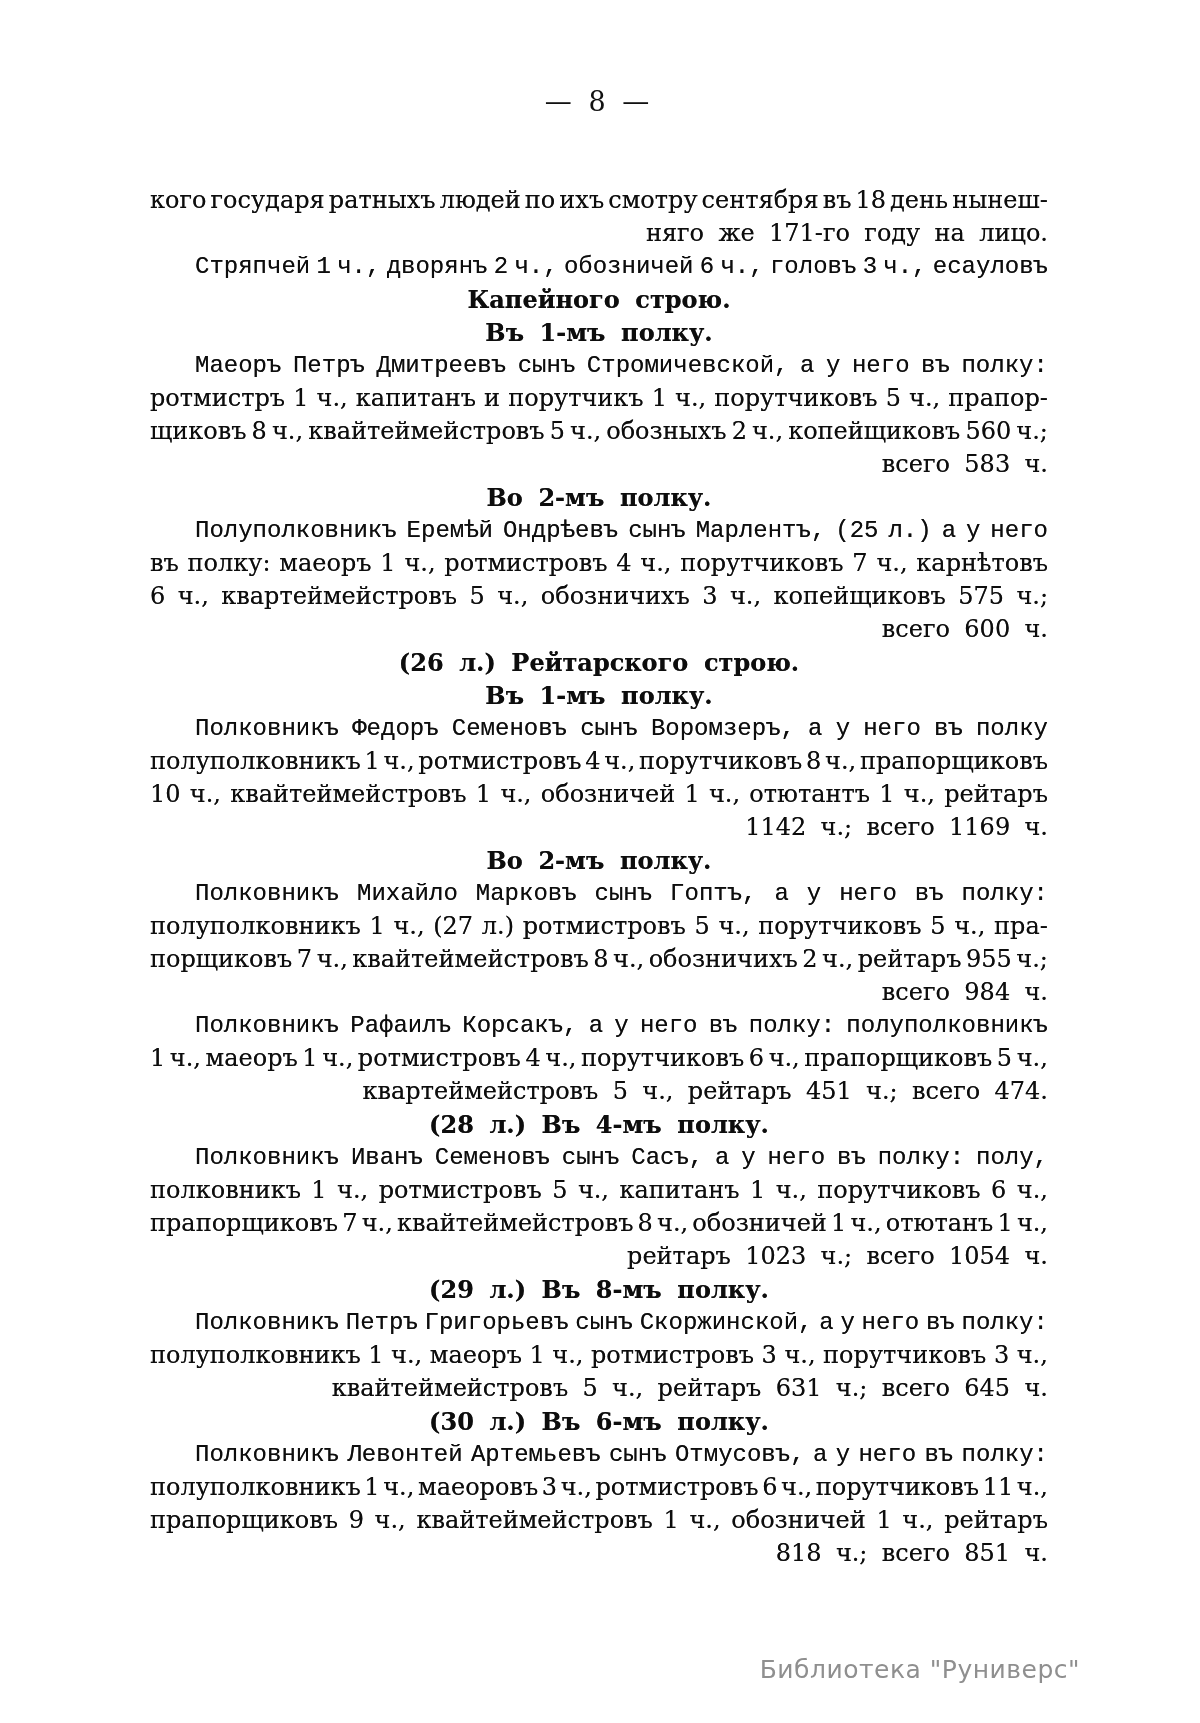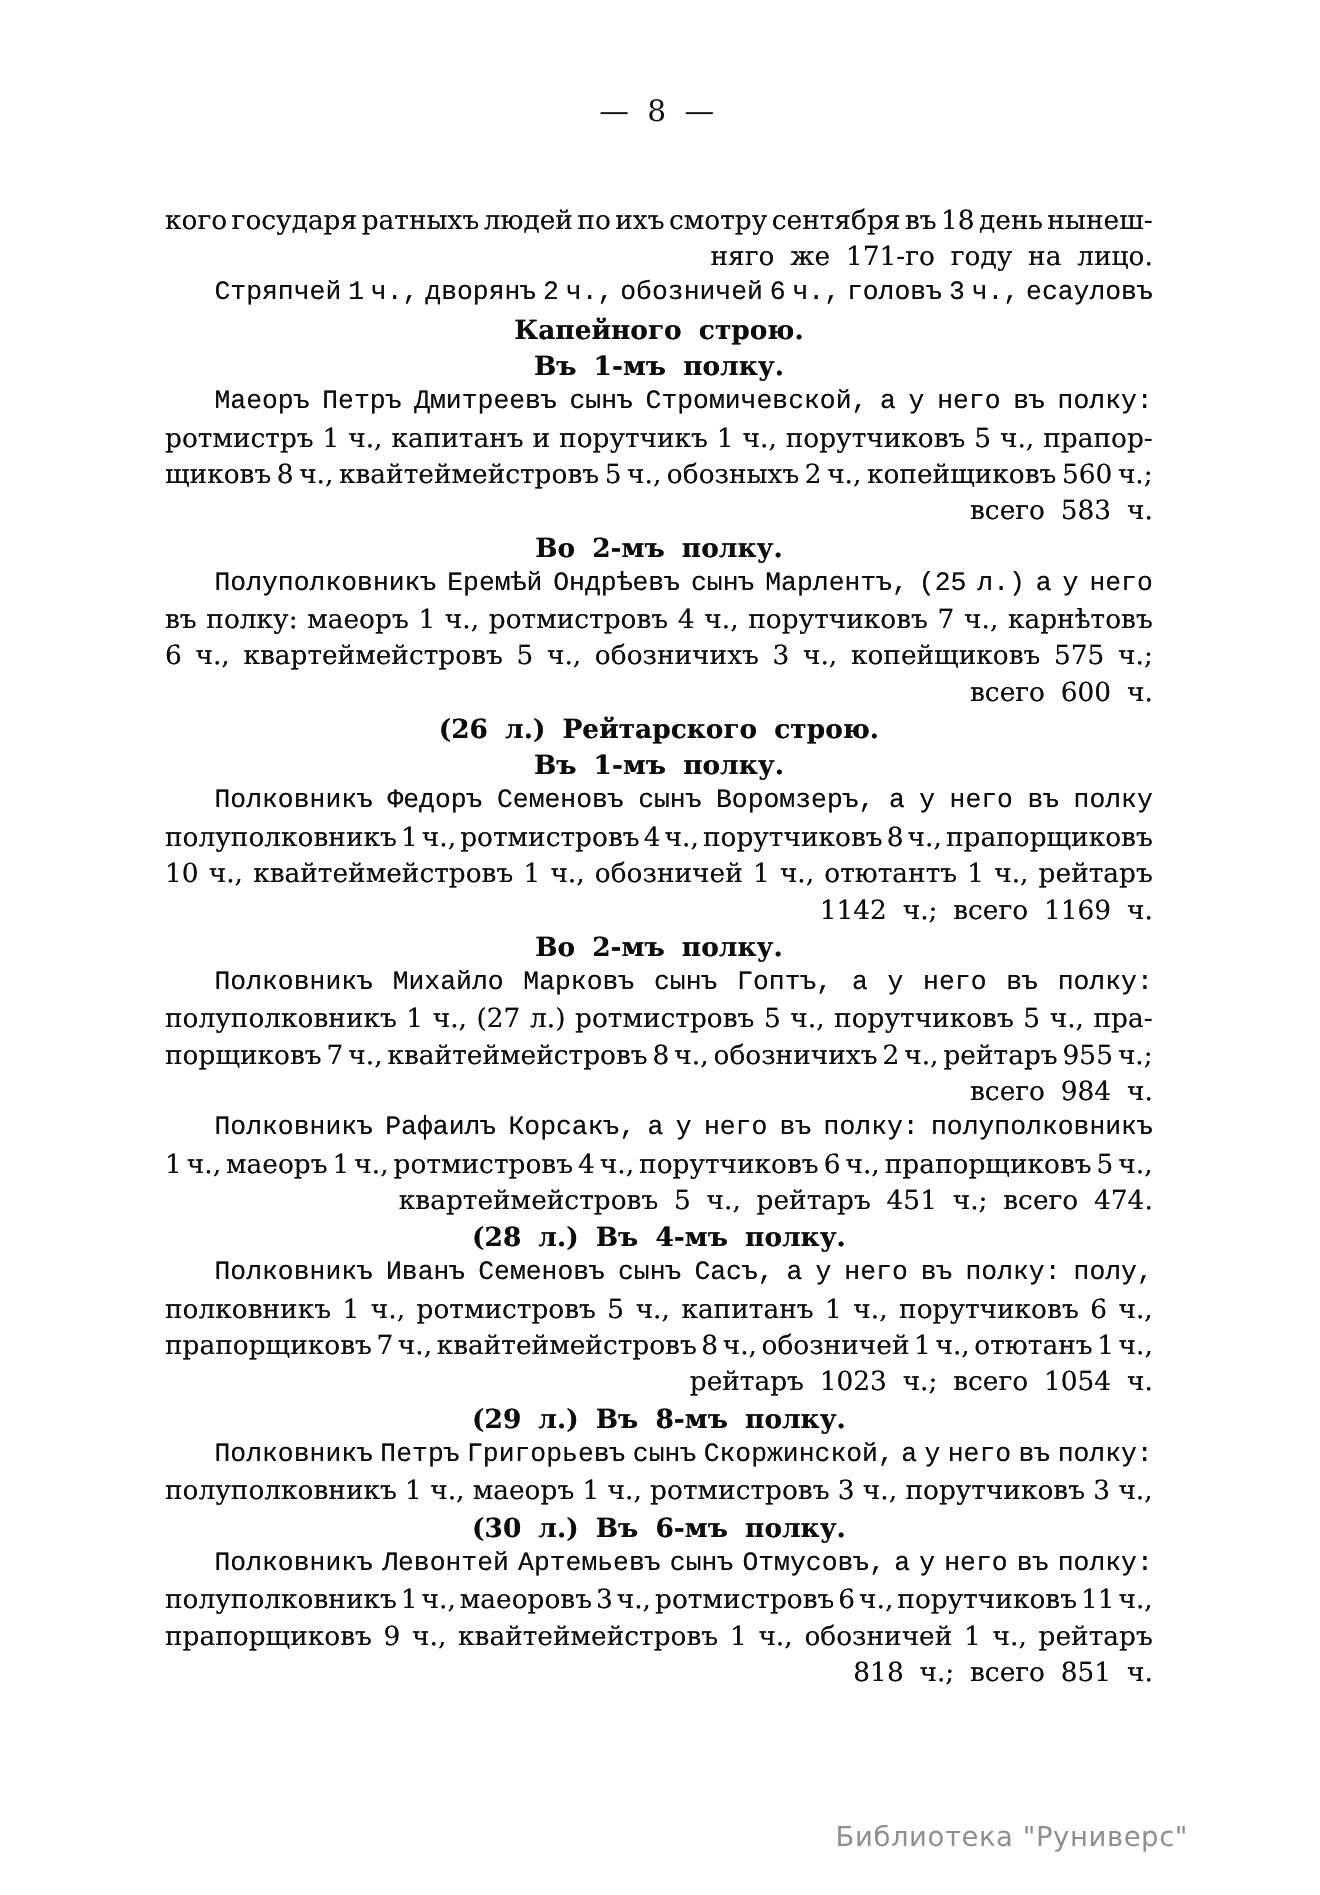--- a/index.html
+++ b/index.html
@@ -355,20 +355,21 @@
         <span>маеоръ</span>
         <span>1</span>
         <span>ч.,</span>
         <span>ротмистровъ</span>
         <span>3</span>
         <span>ч.,</span>
         <span>порутчиковъ</span>
         <span>3</span>
         <span>ч.,</span>
       </div>
+      <div class="line l">квайтеймейстровъ 5 ч., рейтаръ 631 ч.; всего 645 ч.</div>
       <div class="line c">(30 л.) Въ 6-мъ полку.</div>
       <div class="line ji">
         <span>Полковникъ</span>
         <span>Левонтей</span>
         <span>Артемьевъ</span>
         <span>сынъ</span>
         <span>Отмусовъ,</span>
         <span>а</span>
         <span>у</span>
         <span>него</span>

